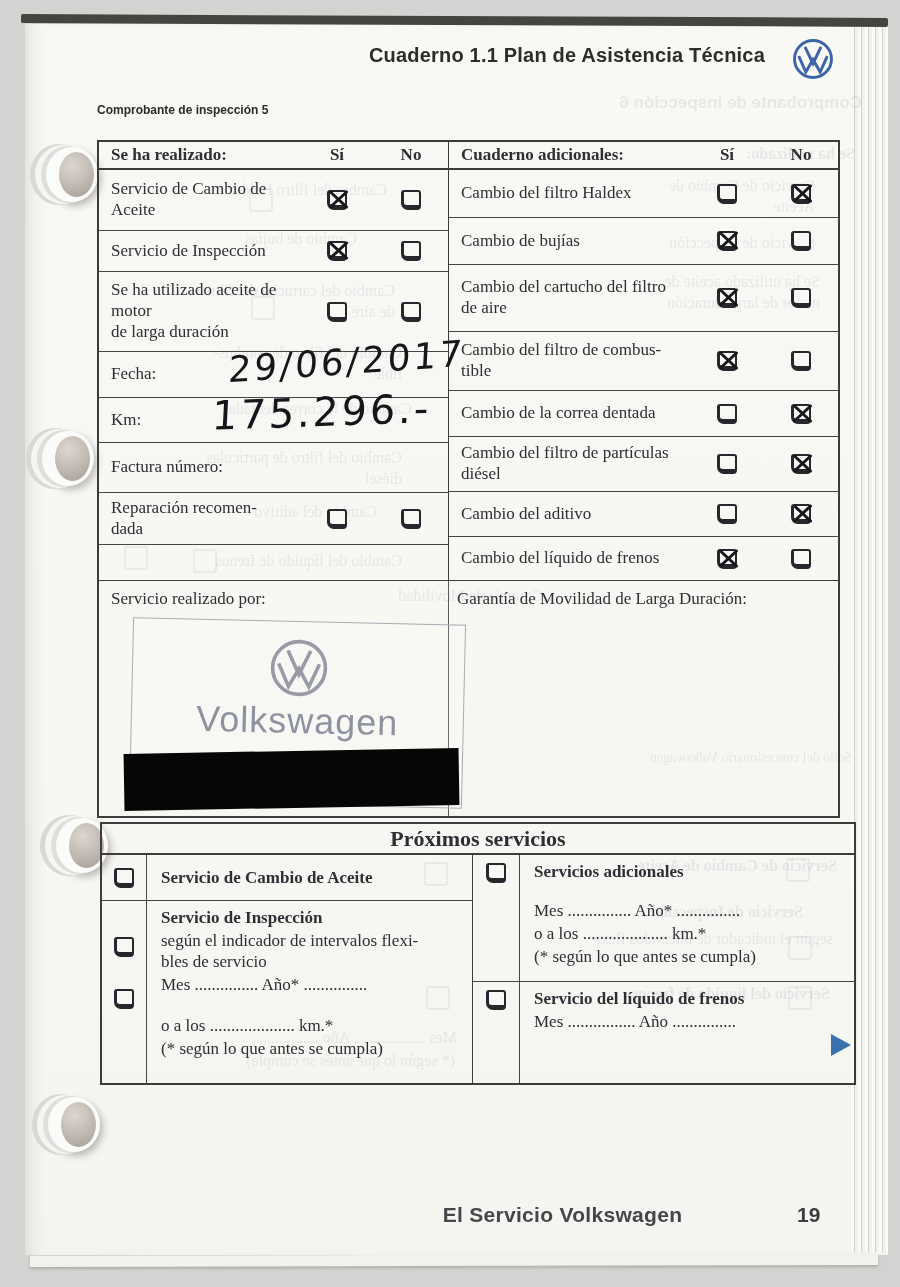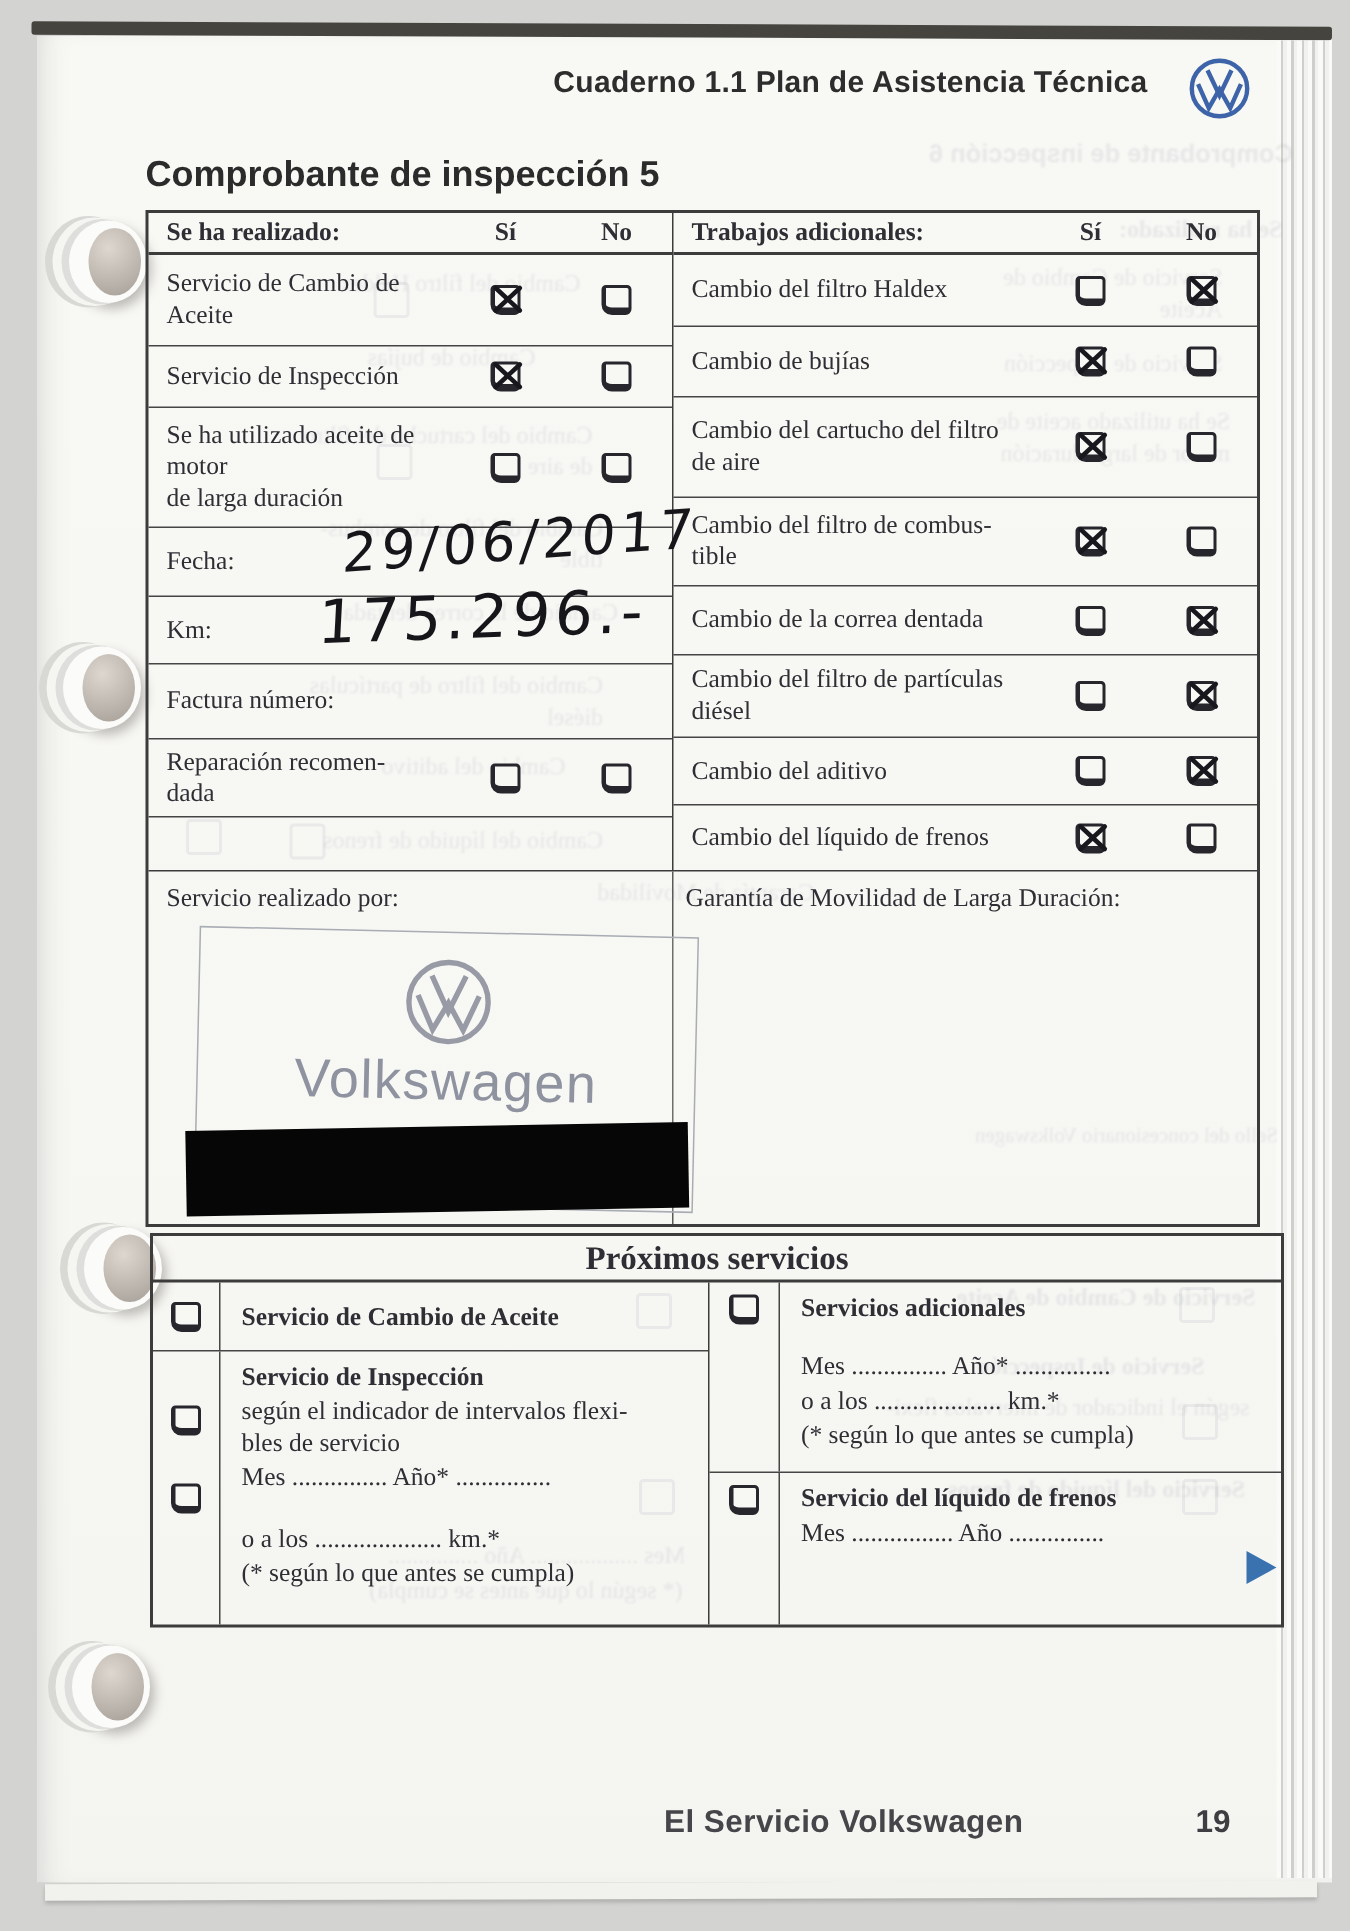--- a/index.html
+++ b/index.html
@@ -22,21 +22,21 @@
   
   .hole{position:absolute;width:52px;height:55px;border-radius:50%;background:#fbfbf9;
         box-shadow:-4px 0 0 1px #dededc,-9px 0 0 2px #f5f5f2,-13px 0 0 3px #d8d8d5,3px 4px 7px rgba(95,90,82,.38)}
   .hole::after{content:"";position:absolute;left:13px;top:5px;width:35px;height:45px;border-radius:50%;
         background:radial-gradient(circle at 38% 30%,#ded7cf,#b7b0a8 68%,#a39c94)}
 
   
   .booklet-title{position:absolute;left:0;top:44px;width:765px;text-align:right;
         font-size:20px;font-weight:bold;color:#2d2d2d;letter-spacing:.2px}
   .logo-head{position:absolute;left:792px;top:38px;width:42px;height:42px}
-  .page-title{position:absolute;left:97px;top:103px;font-size:24px;font-weight:bold;color:#2b2b2b}
+  .page-title{position:absolute;left:97px;top:103px;font-size:12px;font-weight:bold;color:#2b2b2b}
 
   
   .maintable{position:absolute;left:97px;top:140px;width:739px;border:2px solid #3c3c3c;background:transparent}
   .cols{display:flex}
   .colL{width:350px;border-right:1.5px solid #3c3c3c;box-sizing:border-box}
   .colR{flex:1}
   .trow{display:flex;align-items:center;box-sizing:border-box;padding-left:12px;border-top:1px solid #454545}
   .trow.first{border-top:none}
   .trow.hdr{border-bottom:2px solid #3c3c3c;border-top:none}
   .tlabel{flex:1;font-size:17px;line-height:1.22;padding:4px 2px 4px 0}
@@ -215,21 +215,21 @@
           </div>
         <div class="slot">
             <span class="cb"></span>
           </div>
       </div>
       <div class="trow" style="height:36px"></div>
     </div>
 
     <div class="colR">
       <div class="trow hdr" style="height:28px">
-        <div class="tlabel b">Trabajos adicionales:</div>
+        <div class="tlabel b">Cuaderno adicionales:</div>
         <div class="slot b">Sí</div>
         <div class="slot b">No</div>
       </div>
       <div class="trow first" style="height:47px;border-top:none">
         <div class="tlabel pre">Cambio del filtro Haldex</div>
         <div class="slot">
             <span class="cb"></span>
           </div>
         <div class="slot">
             <span class="cb checked"></span>

